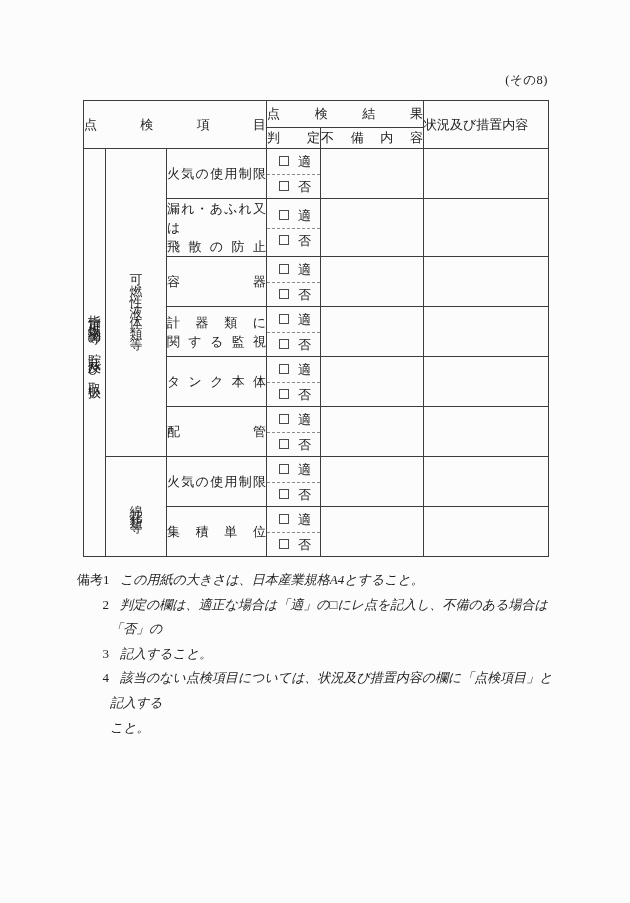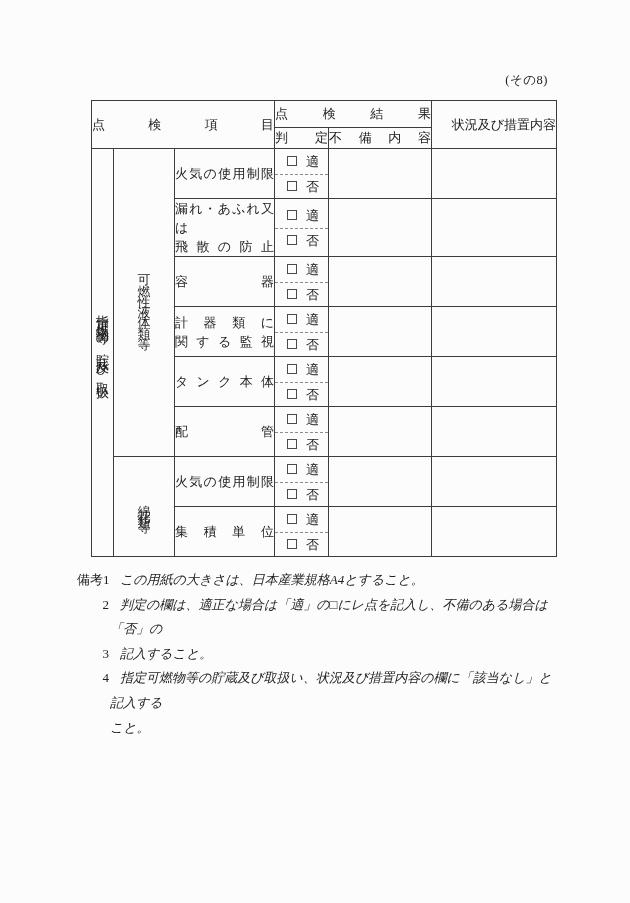--- a/index.html
+++ b/index.html
@@ -16,21 +16,21 @@
   .page-tag {
     position: absolute;
     top: 72px;
     right: 82px;
     font-size: 12.5px;
     letter-spacing: 0.5px;
   }
   
   table.insp {
     position: absolute;
-    left: 91px;
+    left: 83px;
     top: 100px;
     width: 465px;
     border-collapse: collapse;
     table-layout: fixed;
     font-size: 13px;
   }
   table.insp col.c1 { width: 22px; }
   table.insp col.c2 { width: 61px; }
   table.insp col.c3 { width: 100px; }
   table.insp col.c4 { width: 54px; }
@@ -46,21 +46,21 @@
   tr.hrow2 { height: 21px; }
   tr.brow  { height: 49px; }
   .jcjk {
     text-align: justify;
     text-align-last: justify;
   }
   th.hdr-items  { padding: 0 20px; }
   th.hdr-result { padding: 0 25px; }
   th.hdr-judge  { padding: 0 6px; }
   th.hdr-def    { padding: 0 5px; font-family: Liberation Mono, monospace; }
-  th.hdr-status { text-align: right; }
+  th.hdr-status { text-align: left; }
   
   td.vert { text-align: center; }
   td.vert span {
     writing-mode: vertical-rl;
     text-orientation: upright;
     display: inline-block;
     line-height: 1;
   }
   span.vcat  { letter-spacing: 3.5px; }
   span.vgrp1 { letter-spacing: 10.5px; }
@@ -306,19 +306,19 @@
     </div>
     <div class="note">
       <span class="note-marker">3</span>
       <div class="note-lines">
         <div class="note-line">記入すること。</div>
       </div>
     </div>
     <div class="note">
       <span class="note-marker">4</span>
       <div class="note-lines">
-        <div class="note-line">指定可燃物等の貯蔵及び取扱い、状況及び措置内容の欄に「該当なし」と記入する</div>
+        <div class="note-line">該当のない点検項目については、状況及び措置内容の欄に「点検項目」と記入する</div>
         <div class="note-line">こと。</div>
       </div>
     </div>
   </div>
 
 </div>
 
 </body></html>

